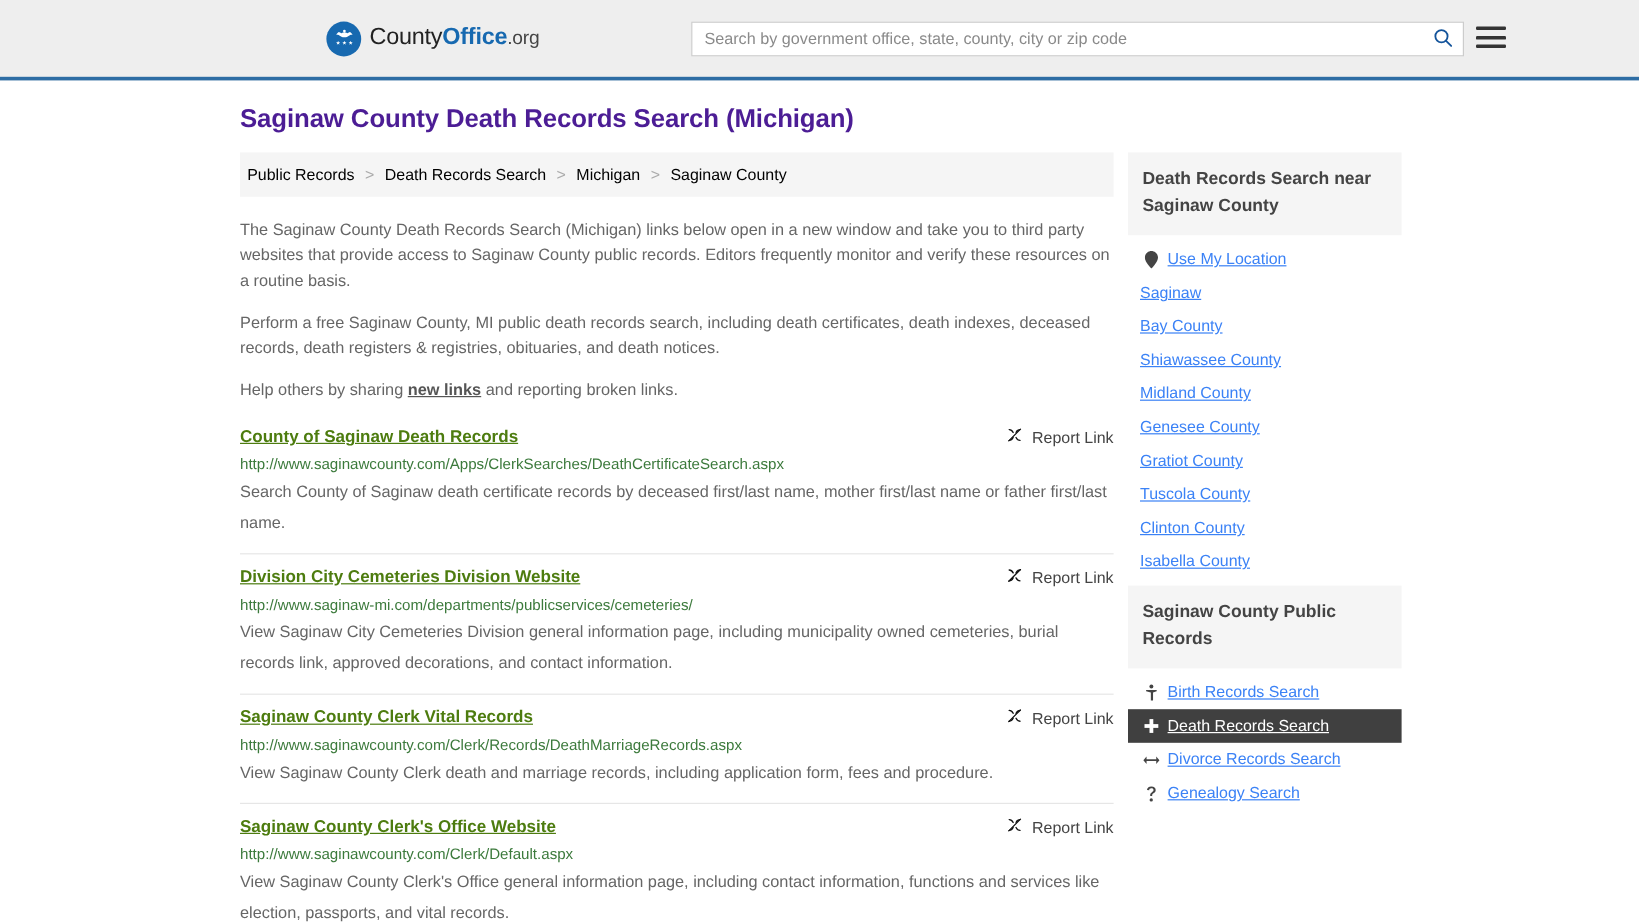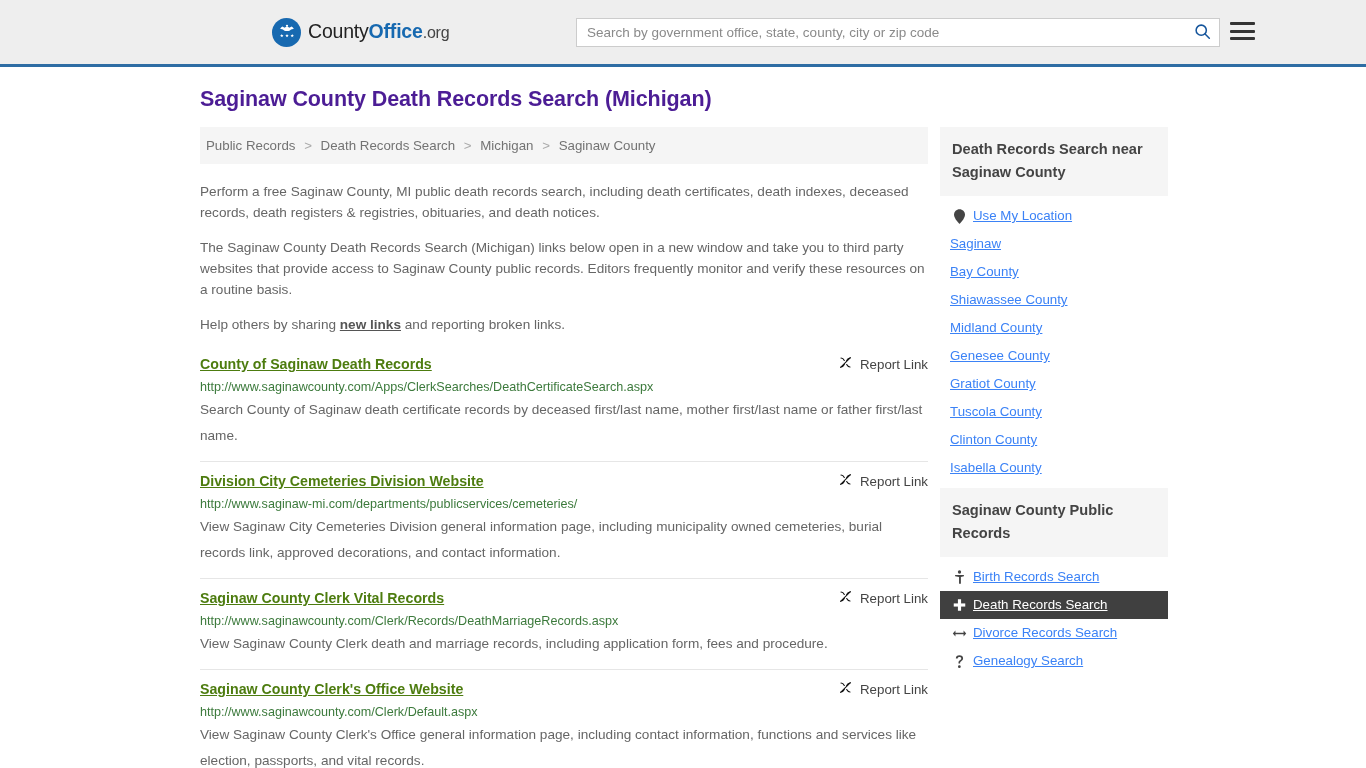--- a/index.html
+++ b/index.html
@@ -143,21 +143,21 @@
   
   .breadcrumb {
     background: #f5f5f5;
     padding: 10px 10px 10px 6px;
     font-size: 13.3px;
     line-height: 18px;
     color: #777777;
     height: 37px;
   }
   .breadcrumb a {
-    color: #737373;
+    color: #000000;
     text-decoration: none;
   }
   .breadcrumb .sep { color: #aaaaaa; margin: 0 5px; }
 
   
   .intro p {
     margin: 0 0 14px 0;
     font-size: 13.6px;
     line-height: 21px;
     color: #666666;
@@ -313,22 +313,22 @@
         <a>Public Records</a>
         <span class="sep">&gt;</span>
         <a>Death Records Search</a>
         <span class="sep">&gt;</span>
         <a>Michigan</a>
         <span class="sep">&gt;</span>
         <a>Saginaw County</a>
       </nav>
 
       <div class="intro">
+        <p>The Saginaw County Death Records Search (Michigan) links below open in a new window and take you to third party websites that provide access to Saginaw County public records. Editors frequently monitor and verify these resources on a routine basis.</p>
         <p>Perform a free Saginaw County, MI public death records search, including death certificates, death indexes, deceased records, death registers &amp; registries, obituaries, and death notices.</p>
-        <p>The Saginaw County Death Records Search (Michigan) links below open in a new window and take you to third party websites that provide access to Saginaw County public records. Editors frequently monitor and verify these resources on a routine basis.</p>
         <p><span>Help others by sharing </span><a>new links</a><span> and reporting broken links.</span></p>
       </div>
 
       <div class="results">
 
         <div class="result">
           <div class="result-head">
             <a class="result-title">County of Saginaw Death Records</a>
             <div class="report-link">
               <span>

